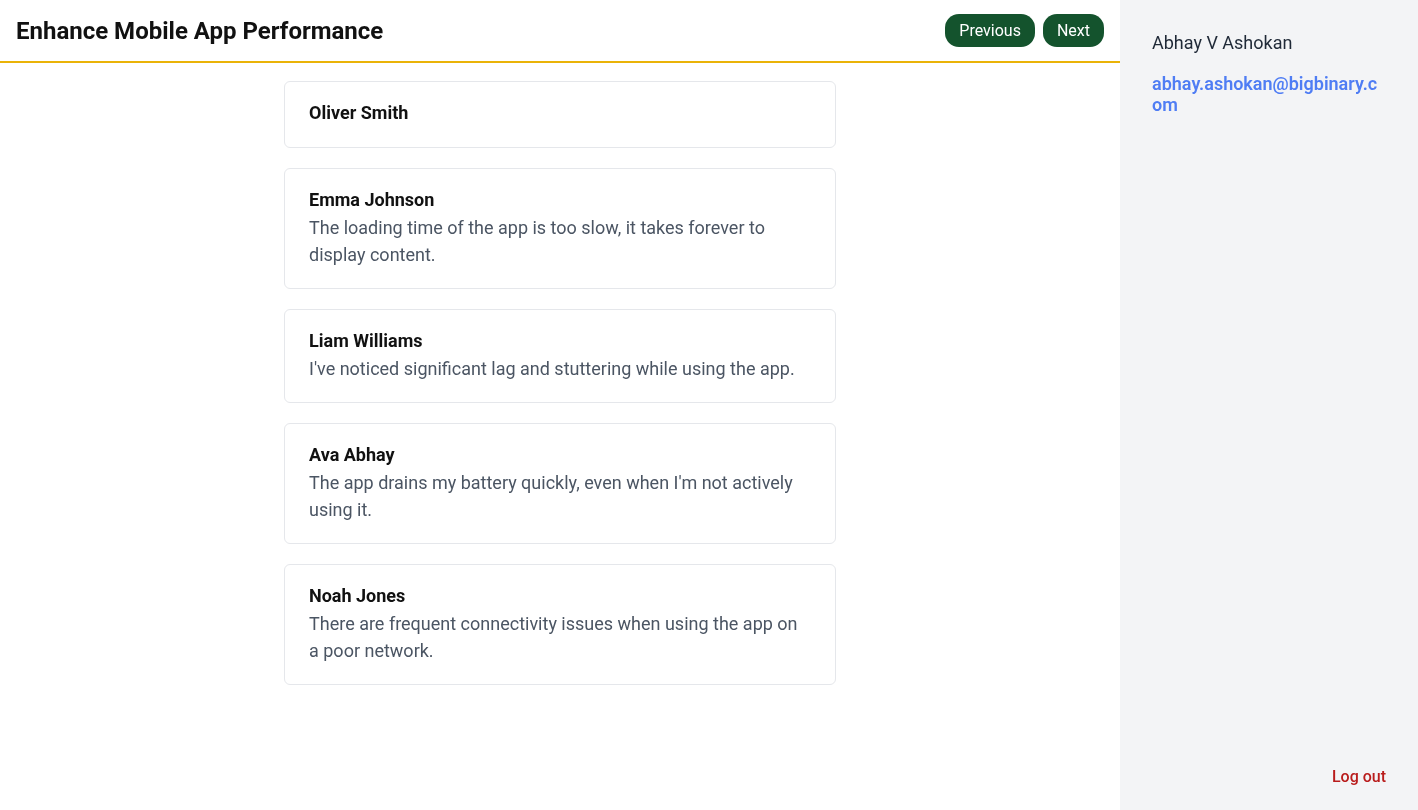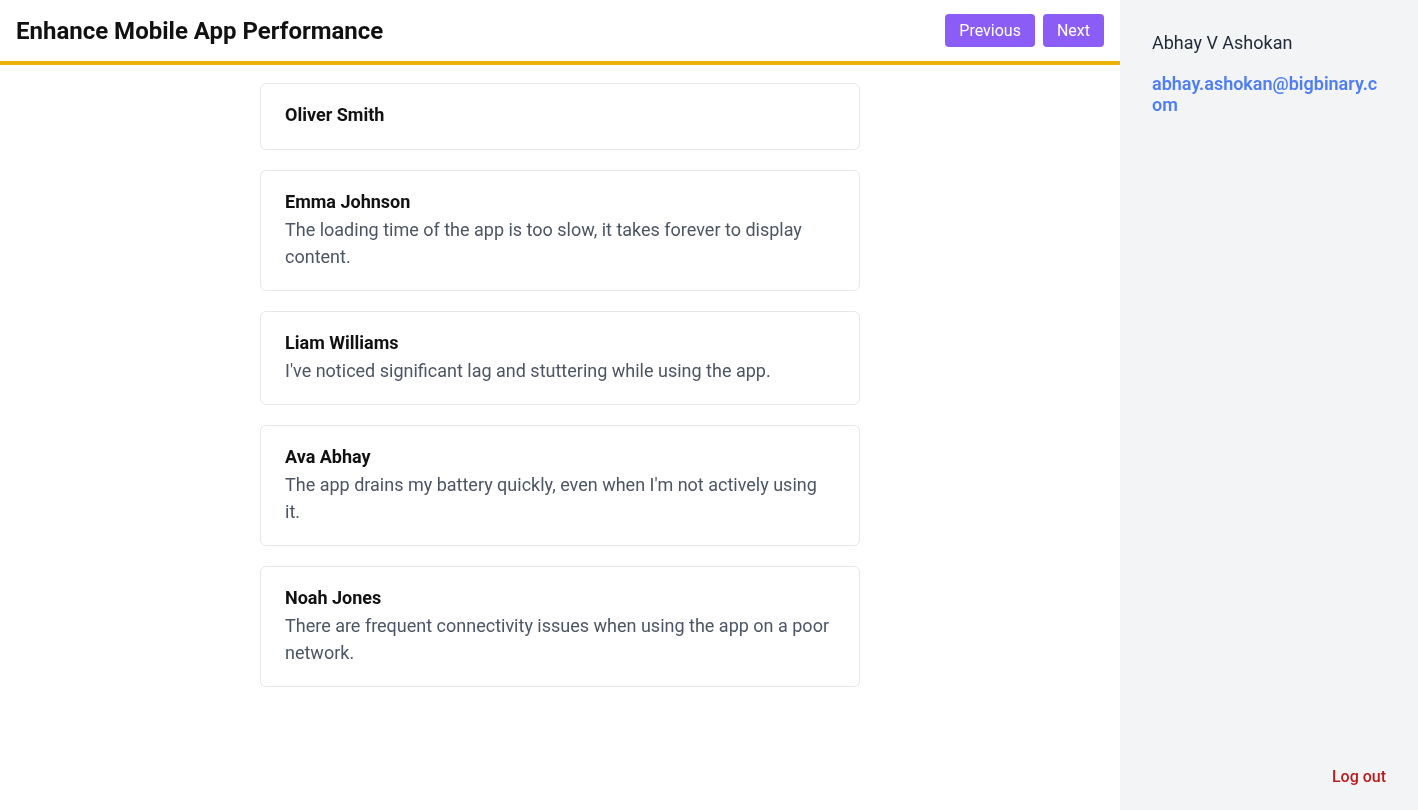--- a/index.html
+++ b/index.html
@@ -25,51 +25,51 @@
       flex: 1;
       display: flex;
       flex-direction: column;
       min-width: 0;
     }
     .header {
       display: flex;
       align-items: center;
       justify-content: space-between;
       padding: 14px 16px;
-      border-bottom: 4px solid #eab308;
+      border-bottom: 2px solid #eab308;
     }
     .title {
       font-size: 24px;
       font-weight: 700;
       color: #111111;
     }
     .nav-buttons {
       display: flex;
       gap: 8px;
     }
     .btn {
-      background: #8b5cf6;
+      background: #14532d;
       color: #ffffff;
       border: none;
-      border-radius: 4px;
+      border-radius: 14px;
       padding: 7px 14px;
       font-size: 16px;
       cursor: pointer;
       font-family: inherit;
     }
     .content {
       flex: 1;
       overflow-y: auto;
       padding: 18px 0 20px;
       display: flex;
       flex-direction: column;
       align-items: center;
     }
     .cards {
-      width: 600px;
+      width: 552px;
       display: flex;
       flex-direction: column;
       gap: 20px;
     }
     .card {
       border: 1px solid #e5e7eb;
       border-radius: 6px;
       padding: 20px 24px;
       background: #ffffff;
     }

